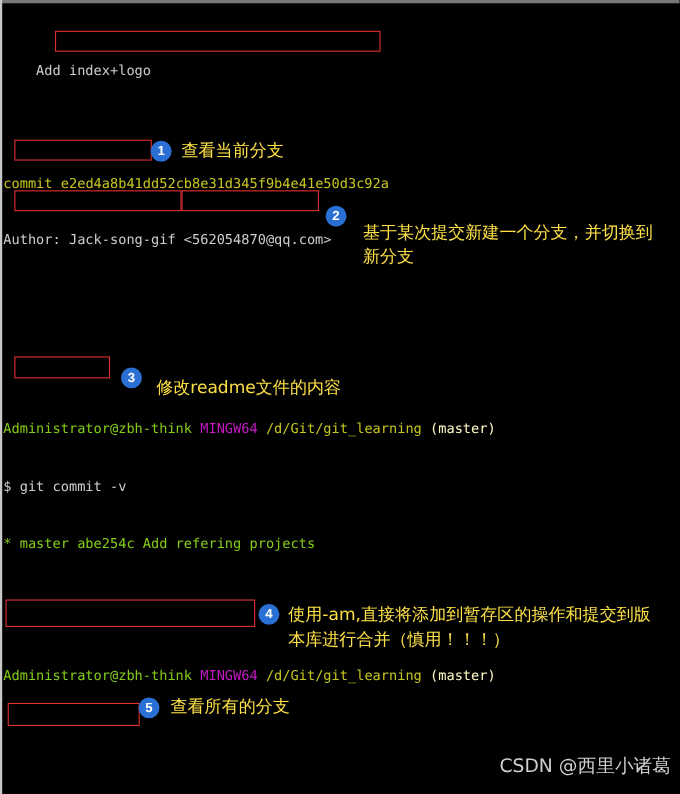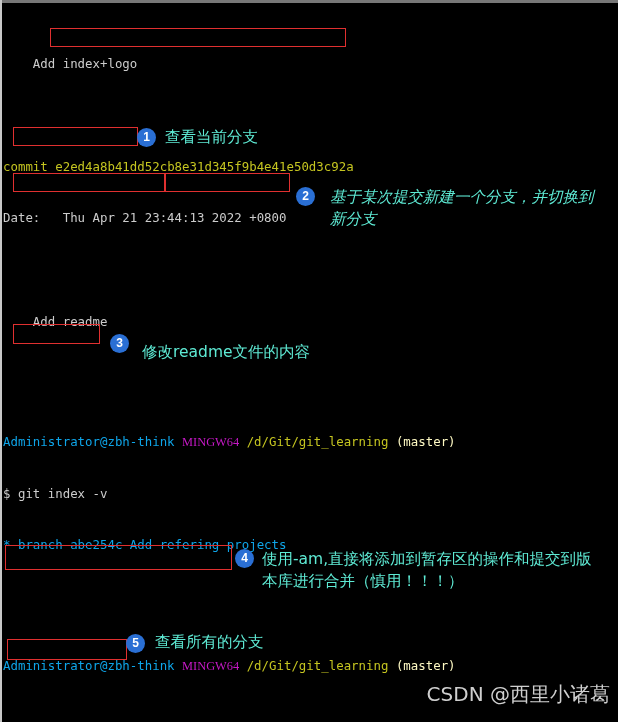--- a/index.html
+++ b/index.html
@@ -33,23 +33,23 @@
     top: 3px;
     width: 612px;
     font-size: 12.4px;
     line-height: 17.2px;
     white-space: pre;
     letter-spacing: 0px;
   }
   .line { height: 17.2px; }
   
   .c-white  { color: #cccccc; }
-  .c-green  { color: #0ea5e9; }
+  .c-green  { color: #84cc16; }
   .c-yellow { color: #c5c520; text-align: right; }
-  .c-magenta{ color: #c518c5; font-family: Liberation Serif, serif; }
+  .c-magenta{ color: #c518c5; }
   .c-cyan   { color: #fef9c3; }
 
   
   .rbox {
     position: absolute;
     border: 1.5px solid #e03030;
     box-sizing: border-box;
     pointer-events: none;
   }
   
@@ -62,57 +62,56 @@
     color: #ffffff;
     font-family: "Liberation Sans", sans-serif;
     font-size: 12px;
     font-weight: bold;
     line-height: 19px;
     text-align: center;
   }
   
   .anno {
     position: absolute;
-    color: #5eead4;
+    color: #fde047;
     font-family: "DejaVu Sans", "Liberation Sans", sans-serif;
     font-size: 15.5px;
     line-height: 22px;
     white-space: pre;
   }
   #watermark {
     position: absolute;
     right: 8px;
     bottom: 14px;
     color: #cfcfcf;
     font-family: "DejaVu Sans", "Liberation Sans", sans-serif;
-    font-size: 20px;
+    font-size: 17px;
     white-space: pre;
   }
 </style>
 </head>
 <body>
 
 <div id="screen">
 
   <div id="topborder"></div>
   <div id="leftborder"></div>
 
   <div class="term">
 
     <div class="line"><span class="c-white">    Add index+logo</span></div>
     <div class="line"></div>
     <div class="line"><span class="c-yellow">commit</span><span class="c-yellow"> </span><span class="c-yellow">e2ed4a8b41dd52cb8e31d345f9b4e41e50d3c92a</span></div>
-    <div class="line"><span class="c-white">Date:   Thu Apr 21 23:44:13 2022 +0800</span></div>
+    <div class="line"><span class="c-white">Author: Jack-song-gif &lt;562054870@qq.com&gt;</span></div>
     <div class="line"></div>
-    <div class="line"><span class="c-white">    Add readme</span></div>
     <div class="line"></div>
 
     <div class="line"><span class="c-green">Administrator@zbh-think</span><span class="c-white"> </span><span class="c-magenta">MINGW64</span><span class="c-white"> </span><span class="c-yellow">/d/Git/git_learning</span><span class="c-white"> </span><span class="c-cyan">(master)</span></div>
-    <div class="line"><span class="c-white">$ git index -v</span></div>
-    <div class="line"><span class="c-green">* branch abe254c Add refering projects</span></div>
+    <div class="line"><span class="c-white">$ git commit -v</span></div>
+    <div class="line"><span class="c-green">* master abe254c Add refering projects</span></div>
     <div class="line"></div>
 
     <div class="line"><span class="c-green">Administrator@zbh-think</span><span class="c-white"> </span><span class="c-magenta">MINGW64</span><span class="c-white"> </span><span class="c-yellow">/d/Git/git_learning</span><span class="c-white"> </span><span class="c-cyan">(master)</span></div>
     
     
     
     
     
 
     
@@ -163,21 +162,21 @@
   <div class="rbox" style="left:5px; top:545px; width:227px; height:25px;"></div>
   <div class="rbox" style="left:7px; top:639px; width:120px; height:21px;"></div>
 
   <div class="badge" style="left:137px; top:128px;">1</div>
   <div class="badge" style="left:296px; top:187px;">2</div>
   <div class="badge" style="left:110px; top:334px;">3</div>
   <div class="badge" style="left:235px; top:549px;">4</div>
   <div class="badge" style="left:126px; top:634px;">5</div>
 
   <div class="anno" style="left:165px; top:126px;">查看当前分支</div>
-  <div class="anno" style="left:330px; top:186px;font-style:italic;">基于某次提交新建一个分支，并切换到
+  <div class="anno" style="left:330px; top:200px;">基于某次提交新建一个分支，并切换到
 新分支</div>
   <div class="anno" style="left:142px; top:341px;">修改readme文件的内容</div>
   <div class="anno" style="left:262px; top:548px;">使用-am,直接将添加到暂存区的操作和提交到版
 本库进行合并（慎用！！！）</div>
   <div class="anno" style="left:155px; top:631px;">查看所有的分支</div>
 
   <div id="watermark">CSDN @西里小诸葛</div>
 
 </div>
 

